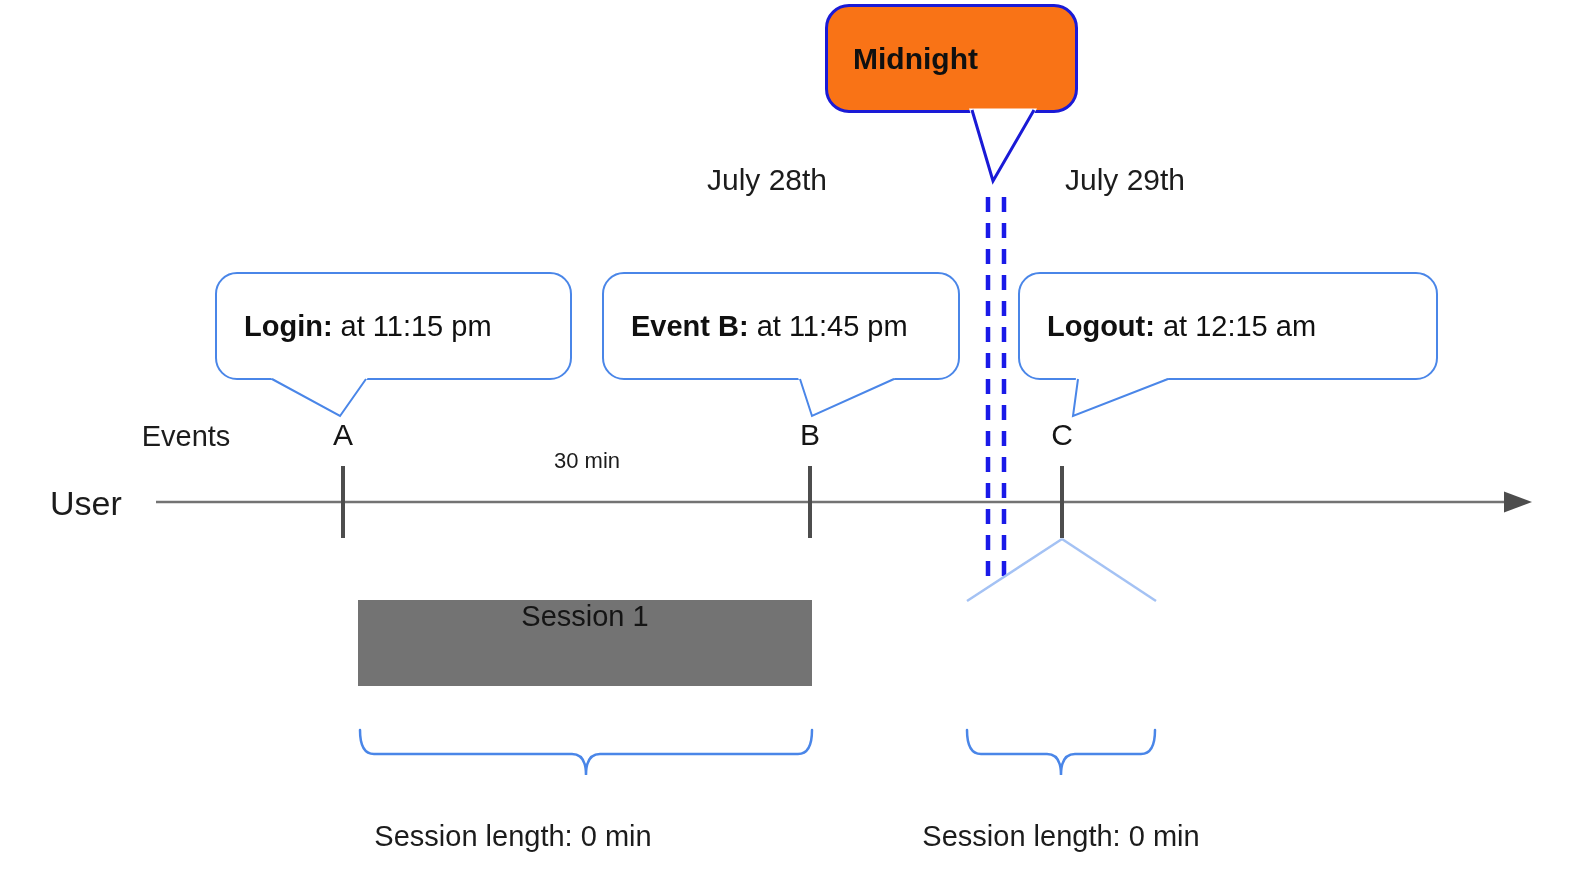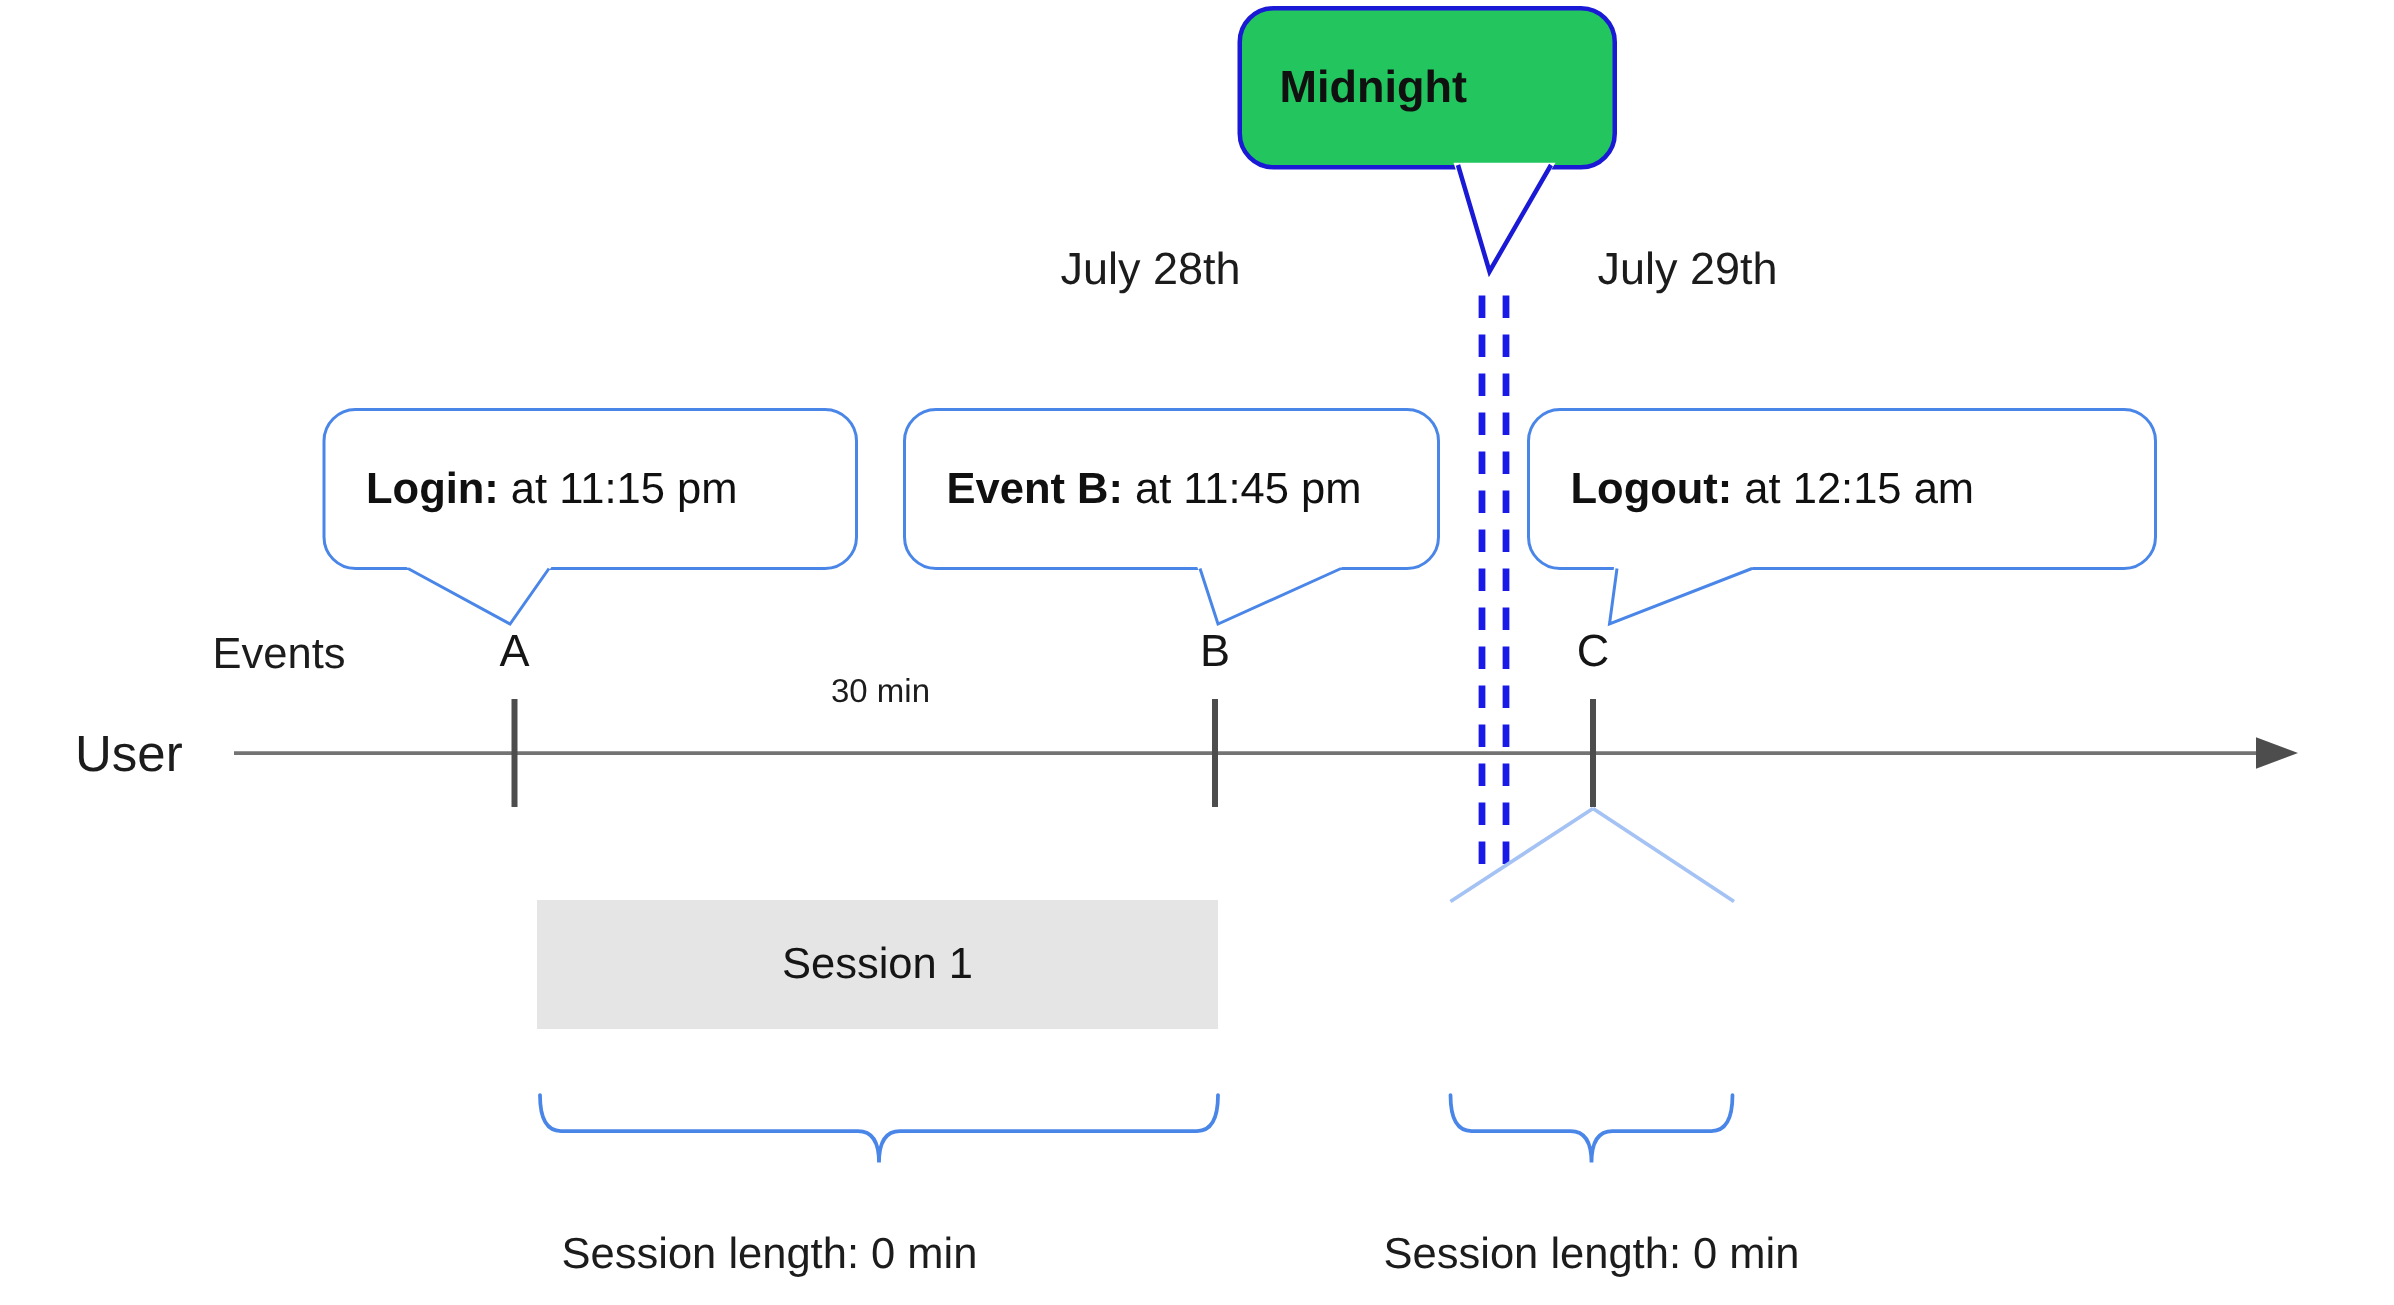--- a/index.html
+++ b/index.html
@@ -10,21 +10,21 @@
   .abs{position:absolute;}
   .center{text-align:center;}
   svg.overlay{position:absolute;left:0;top:0;width:1596px;height:870px;pointer-events:none;}
 
   
   .date-label{font-size:30px;color:#1c1c1c;}
 
   
   .midnight-bubble{
     left:825px;top:4px;width:253px;height:109px;box-sizing:border-box;
-    border:3px solid #1a1ad6;border-radius:24px;background:#22c55e;
+    border:3px solid #1a1ad6;border-radius:24px;background:#f97316;
     display:flex;align-items:center;padding-left:25px;
     font-size:30px;font-weight:bold;color:#101010;
   }
 
   
   .callout{
     box-sizing:border-box;height:108px;top:272px;
     border:2px solid #4a86e8;border-radius:22px;background:#fff;
     display:flex;align-items:center;padding-left:27px;
     font-size:29px;color:#101010;white-space:nowrap;
@@ -39,21 +39,21 @@
   .events-label{left:126px;top:420px;width:120px;font-size:29px;color:#1c1c1c;}
   .user-label{left:50px;top:484px;font-size:34px;color:#1c1c1c;}
   .interval-label{left:527px;top:448px;width:120px;font-size:22px;color:#1c1c1c;}
   .marker{top:418px;width:40px;font-size:30px;color:#151515;}
   .marker.a{left:323px;}
   .marker.b{left:790px;}
   .marker.c{left:1042px;}
 
   
   .session-box{
-    background:#e5e5e5;display:flex;align-items:center;justify-content:center;
+    background:#737373;display:flex;justify-content:center;
     font-size:29px;color:#151515;
   }
   .session-box.s1{left:358px;top:600px;width:454px;height:86px;}
   .session-box.s2{left:967px;top:601px;width:189px;height:84px;}
 
   
   .session-length{top:820px;width:360px;font-size:29px;color:#1c1c1c;}
   .session-length.l1{left:333px;}
   .session-length.l2{left:881px;}
 </style>

